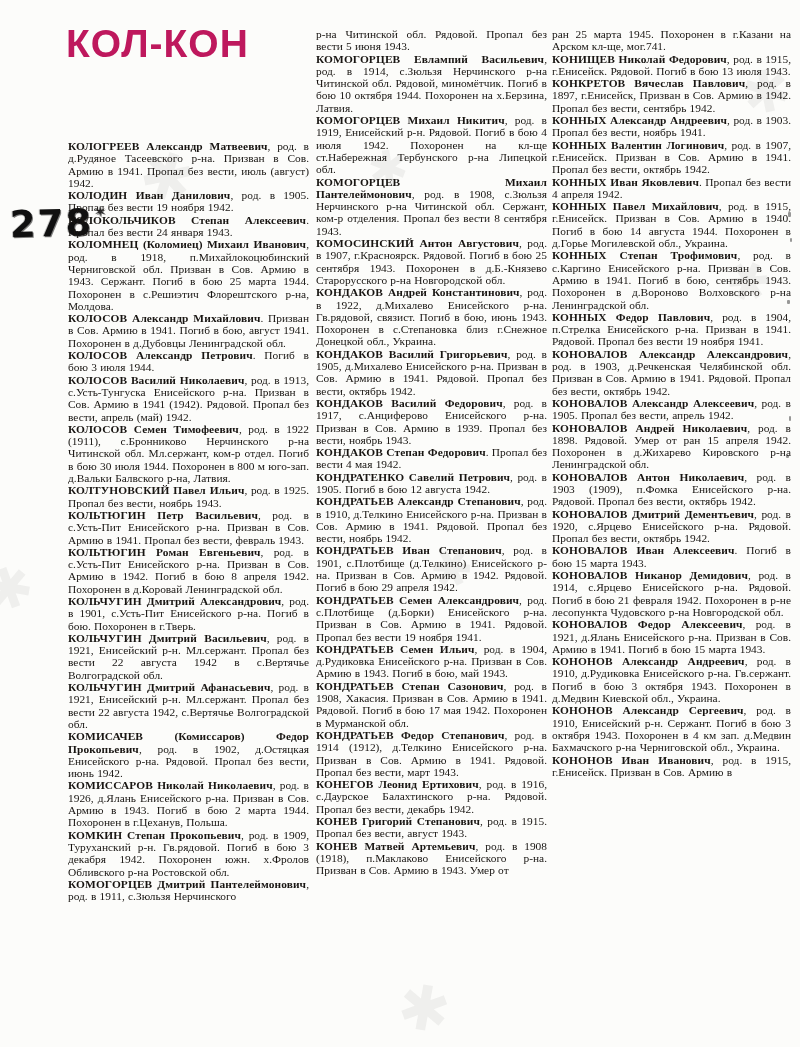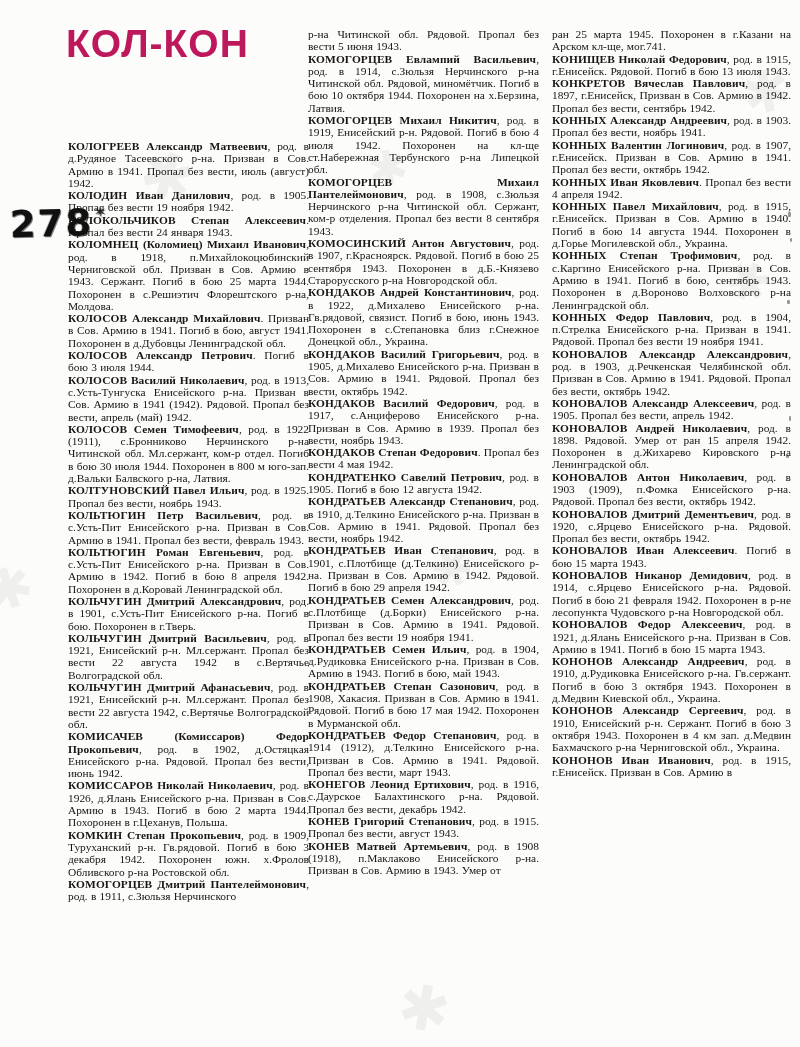--- a/index.html
+++ b/index.html
@@ -29,21 +29,21 @@
     display:inline-block;font-size:15px;font-weight:400;
     vertical-align:top;margin-left:1px;margin-top:2px;color:#2a2a2a;
   }
   .col{
     position:absolute;
     text-align:justify;
     font-size:11.4px;line-height:12.3px;
     word-spacing:.4px;
   }
   .col1{left:68px;top:100px;width:241px;margin-top:40px;}
-  .col2{left:308px;top:28px;width:231px;}
+  .col2{left:316px;top:28px;width:231px;}
   .col3{left:552px;top:28px;width:239px;}
   .entry{margin:0;padding:0;}
   .entry b{font-weight:700;letter-spacing:.1px;}
   .wm{
     position:absolute;
     color:rgba(70,70,65,.07);
     font-family:"DejaVu Sans",sans-serif;
     pointer-events:none;
     user-select:none;
   }

